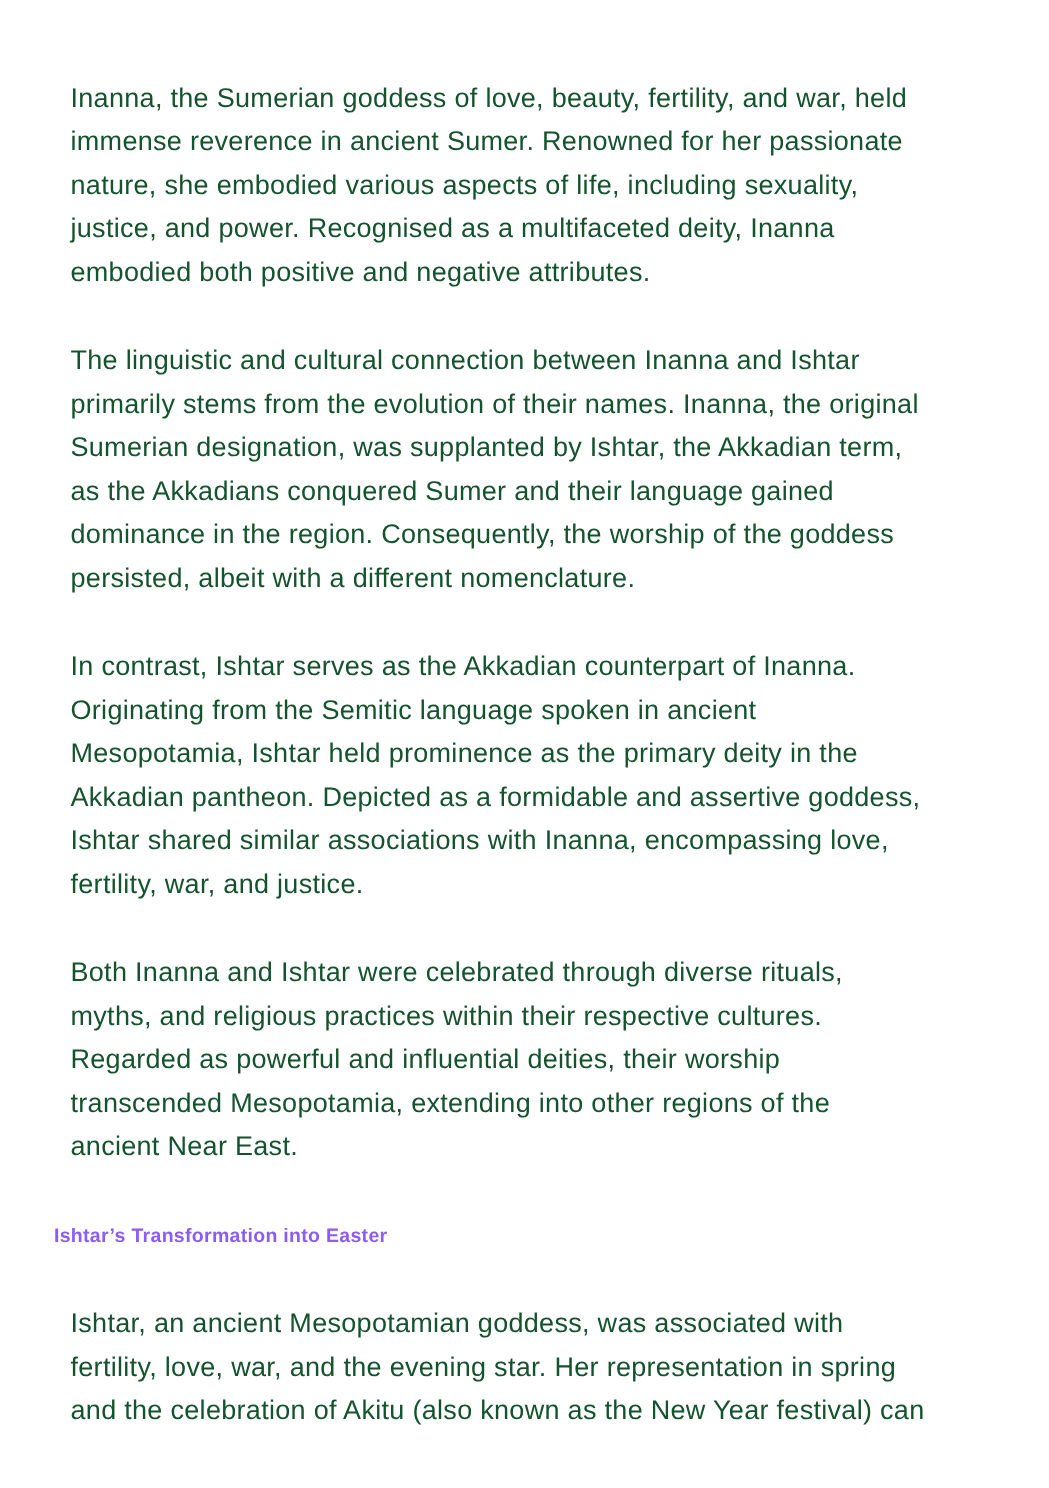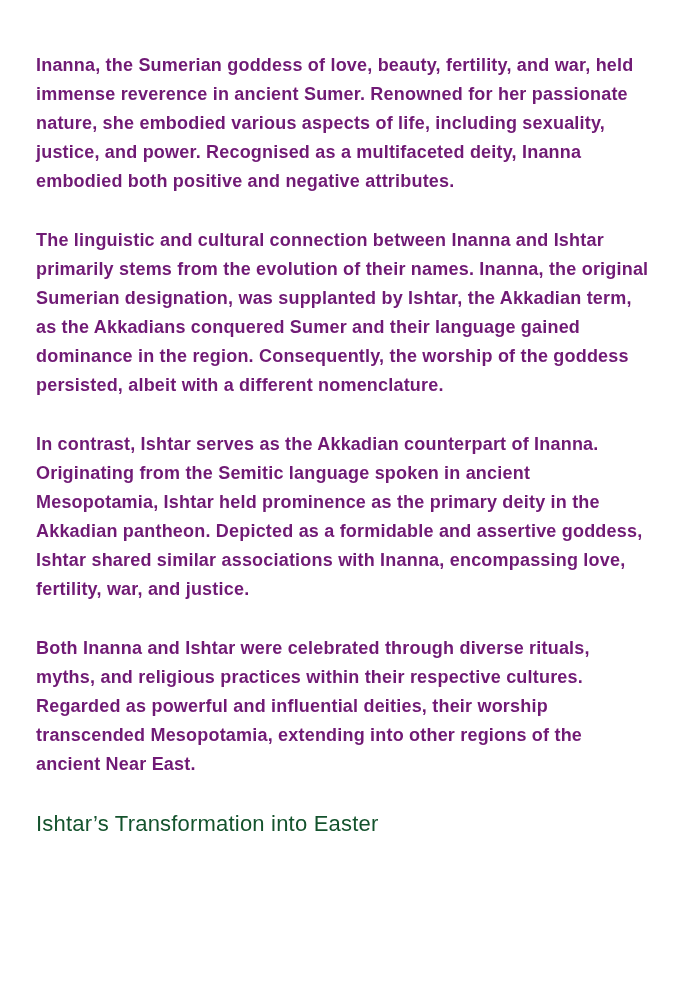--- a/index.html
+++ b/index.html
@@ -12,34 +12,34 @@
     height: 992px;
     overflow: hidden;
     font-family: "Liberation Sans", sans-serif;
   }
   .article {
     box-sizing: border-box;
     width: 699px;
     padding: 51px 36px 0 36px;
   }
   .body-text {
-    margin: 0 0 30px 0;
+    margin: 0 0 30px 11px;
     font-size: 18px;
     line-height: 29px;
-    font-weight: 700;
-    color: #701a75;
+    font-weight: 400;
+    color: #14532d;
     letter-spacing: 0.2px;
     white-space: pre-line;
   }
   .section-heading {
     margin: 0 0 30px 0;
-    font-size: 22px;
+    font-size: 13px;
     line-height: 29px;
-    font-weight: 400;
-    color: #14532d;
+    font-weight: 700;
+    color: #8b5cf6;
     letter-spacing: 0.2px;
     white-space: pre-line;
   }
 </style>
 </head>
 <body>
 
 <main class="article">
   <p class="body-text">Inanna, the Sumerian goddess of love, beauty, fertility, and war, held
 immense reverence in ancient Sumer. Renowned for her passionate
@@ -62,13 +62,16 @@
 fertility, war, and justice.</p>
 
   <p class="body-text">Both Inanna and Ishtar were celebrated through diverse rituals,
 myths, and religious practices within their respective cultures.
 Regarded as powerful and influential deities, their worship
 transcended Mesopotamia, extending into other regions of the
 ancient Near East.</p>
 
   <h2 class="section-heading">Ishtar’s Transformation into Easter</h2>
 
+  <p class="body-text">Ishtar, an ancient Mesopotamian goddess, was associated with
+fertility, love, war, and the evening star. Her representation in spring
+and the celebration of Akitu (also known as the New Year festival) can</p>
 </main>
 
 </body></html>

